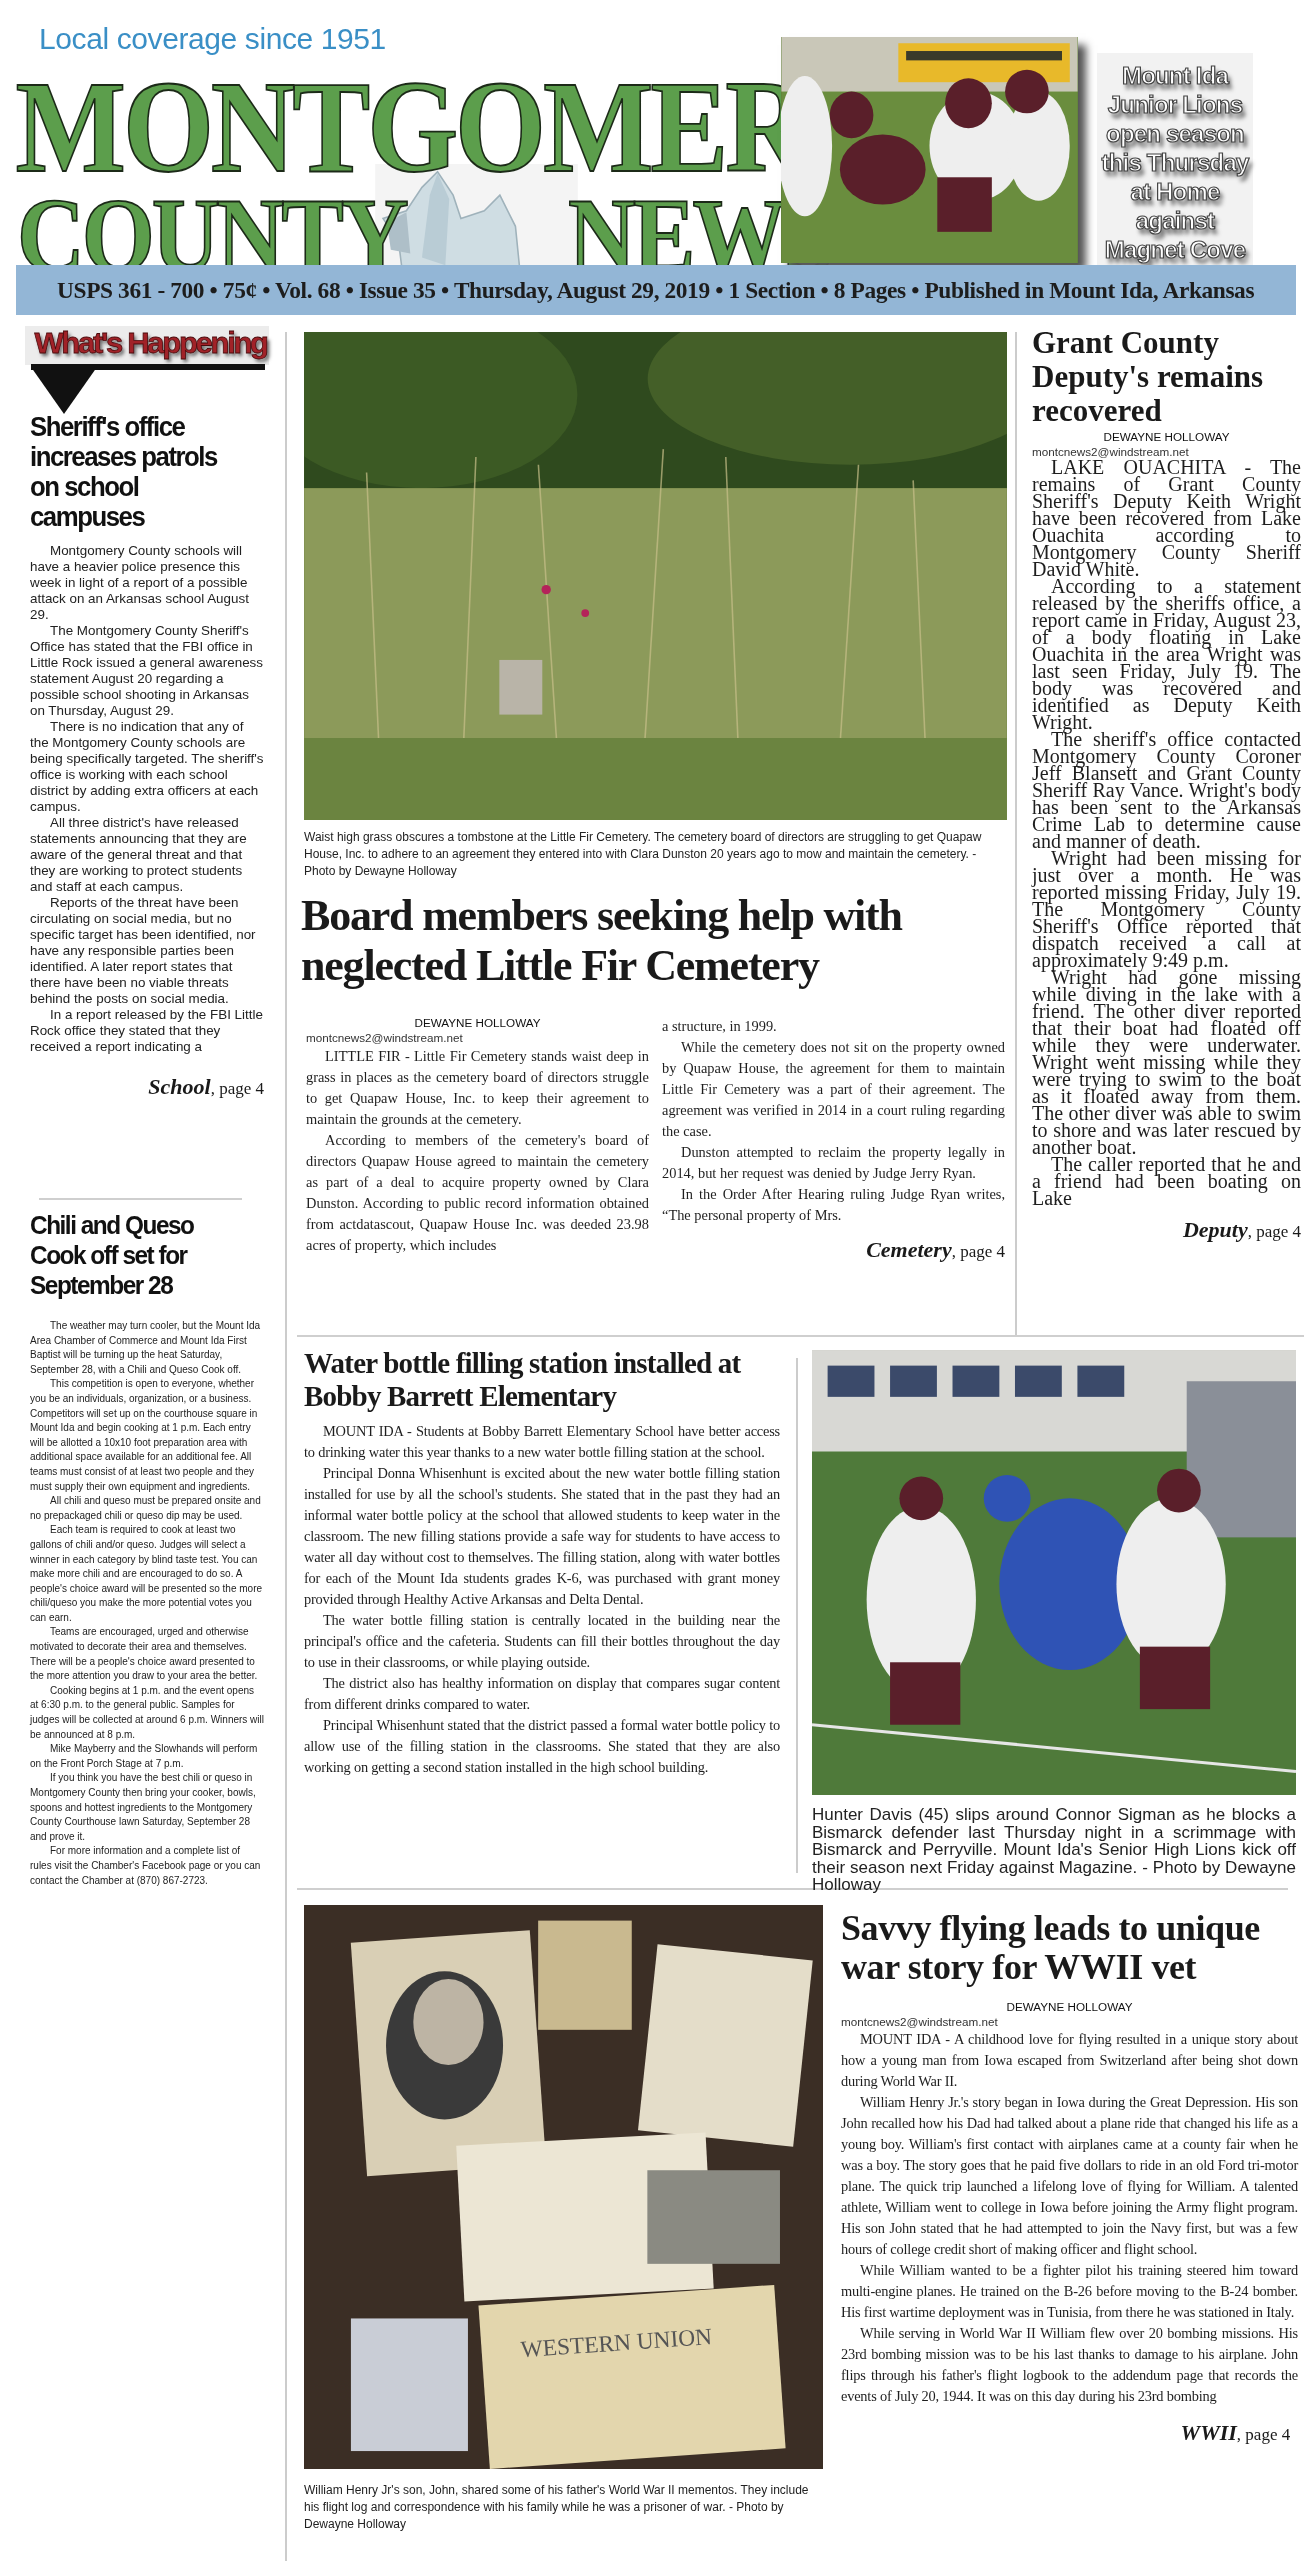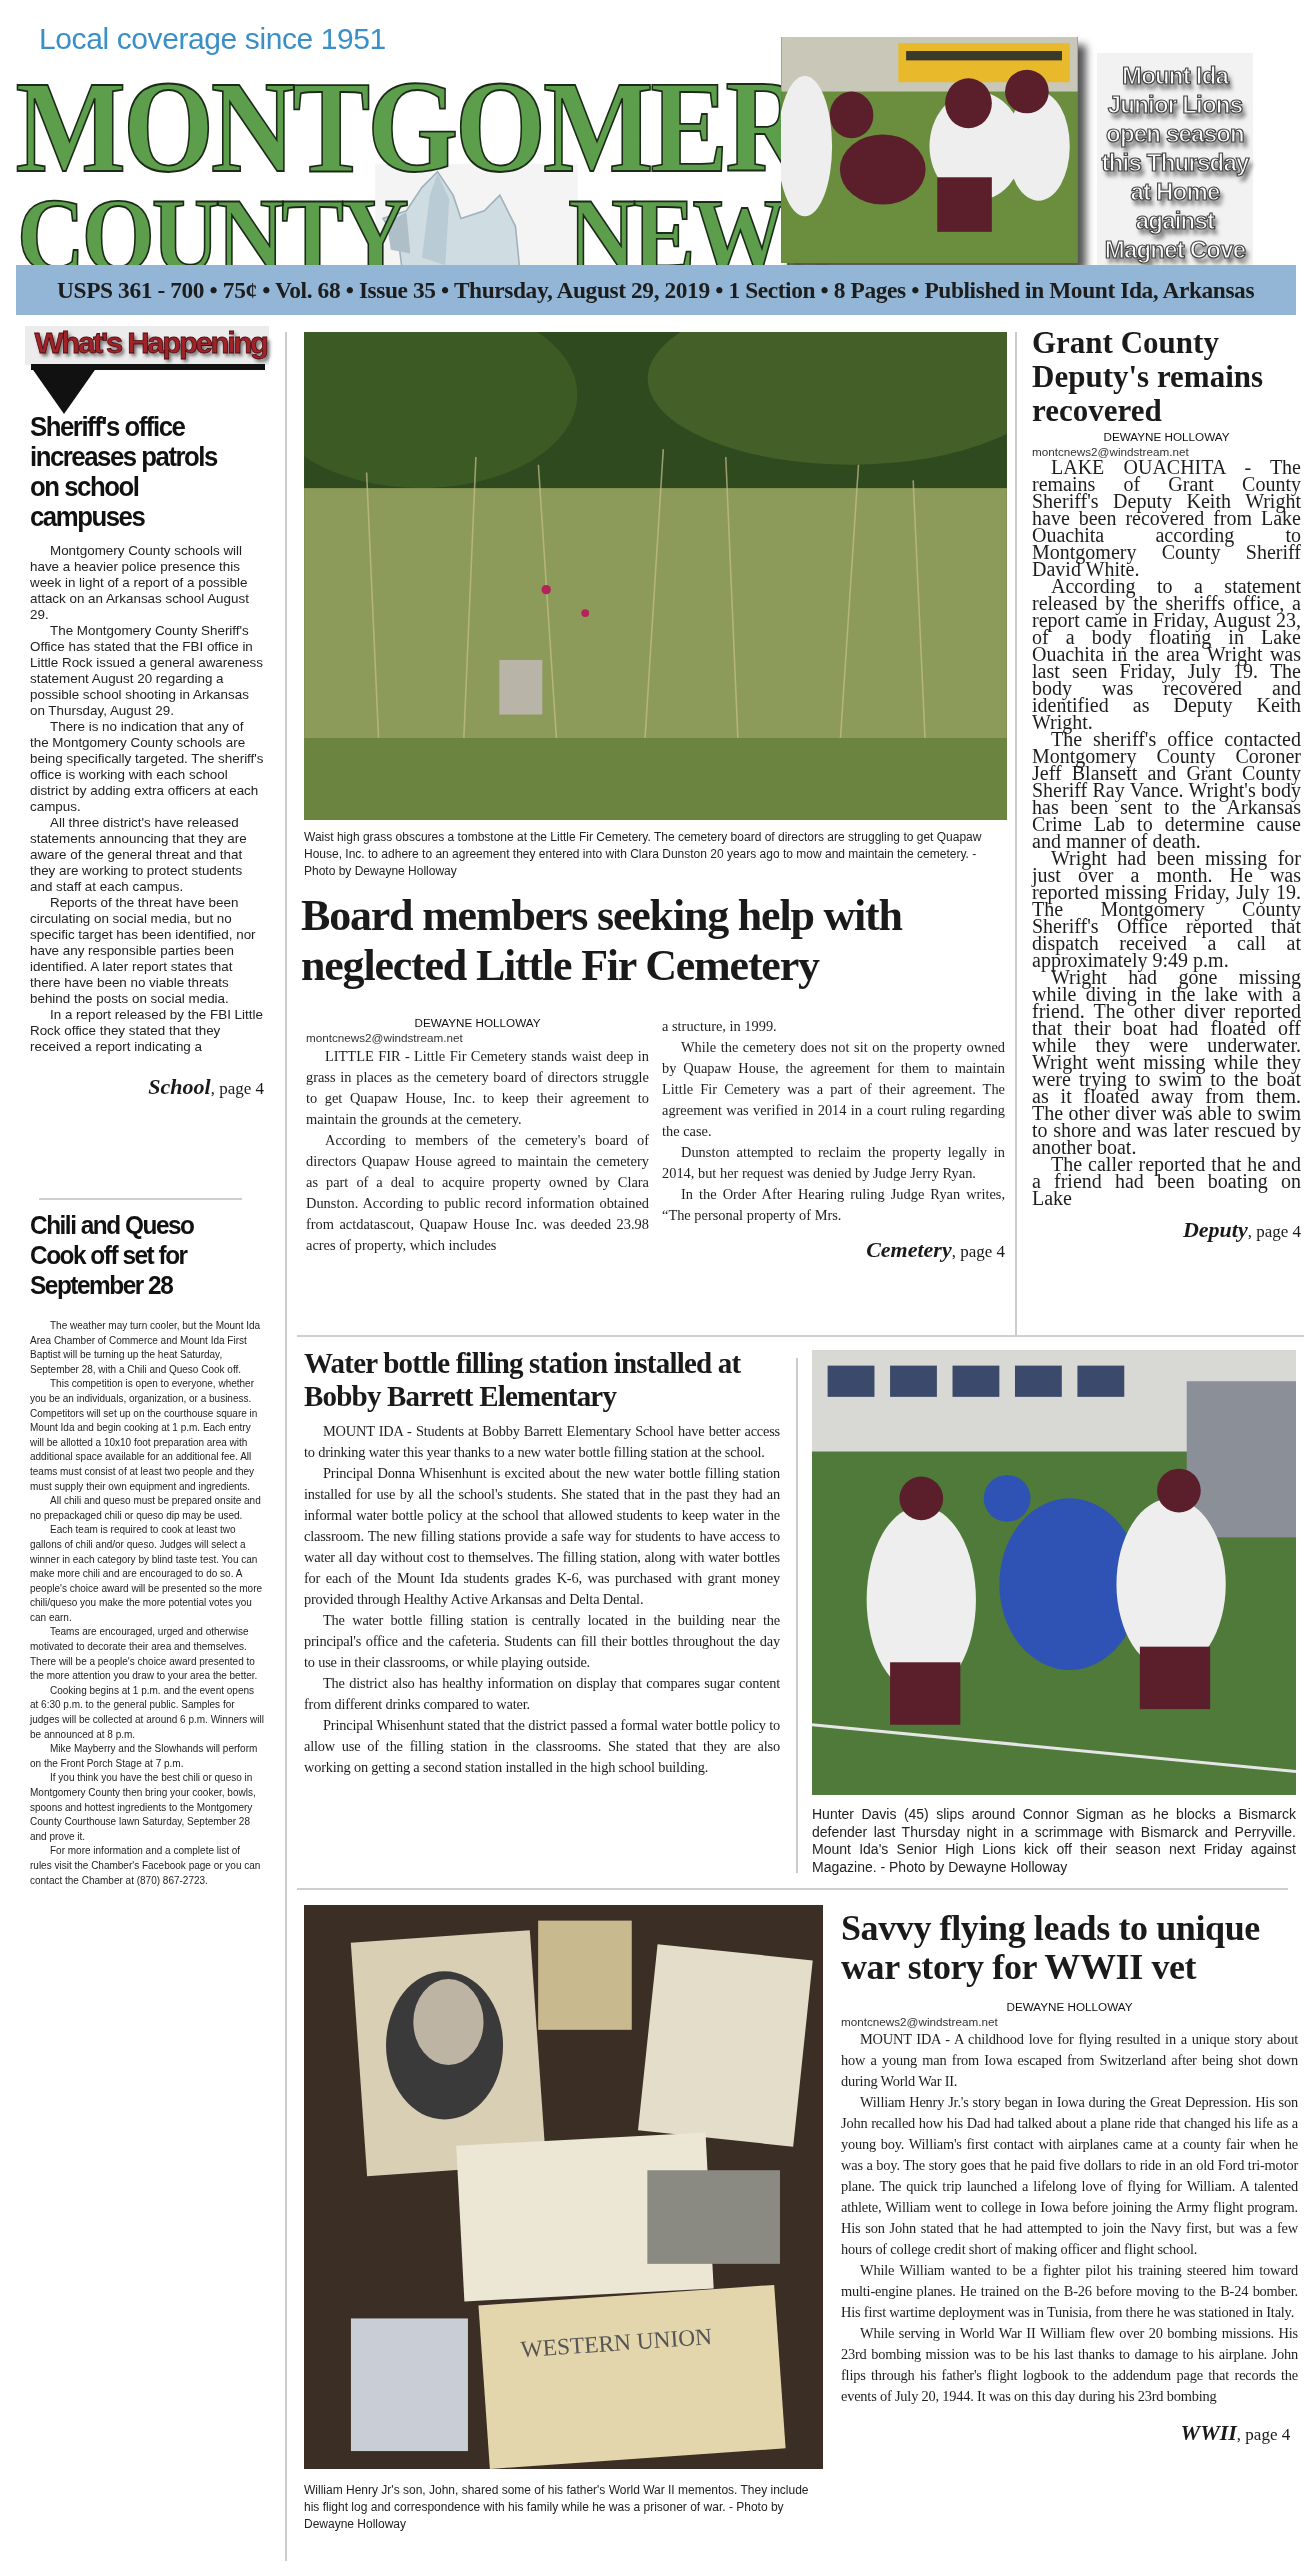--- a/index.html
+++ b/index.html
@@ -202,21 +202,21 @@
     <ellipse cx="250" cy="190" rx="30" ry="30" fill="#2f53b5"></ellipse>
     <ellipse cx="140" cy="320" rx="70" ry="120" fill="#eee"></ellipse>
     <ellipse cx="140" cy="190" rx="28" ry="28" fill="#5a1f2a"></ellipse>
     <ellipse cx="460" cy="300" rx="70" ry="110" fill="#eee"></ellipse>
     <ellipse cx="470" cy="180" rx="28" ry="28" fill="#5a1f2a"></ellipse>
     <rect x="100" y="400" width="90" height="80" fill="#5a1f2a"></rect>
     <rect x="420" y="380" width="90" height="80" fill="#5a1f2a"></rect>
     <line x1="0" y1="480" x2="620" y2="540" stroke="#e6e6e6" stroke-width="4"></line>
   </svg>
 </div>
-<div class="abs caption" style="left:812px;top:1806px;width:484px;font-size:14px;line-height:17.6px;text-align:justify">Hunter Davis (45) slips around Connor Sigman as he blocks a Bismarck defender last Thursday night in a scrimmage with Bismarck and Perryville. Mount Ida's Senior High Lions kick off their season next Friday against Magazine. - Photo by Dewayne Holloway</div>
+<div class="abs caption" style="left:812px;top:1806px;width:484px;font-size:17px;line-height:17.6px;text-align:justify">Hunter Davis (45) slips around Connor Sigman as he blocks a Bismarck defender last Thursday night in a scrimmage with Bismarck and Perryville. Mount Ida's Senior High Lions kick off their season next Friday against Magazine. - Photo by Dewayne Holloway</div>
 
 <div class="abs photo" style="left:304px;top:1905px;width:519px;height:564px;background:#3b2e25">
   <svg width="519" height="564" viewBox="0 0 665 723">
     <rect width="665" height="723" fill="#3b2e25"></rect>
     <rect x="70" y="40" width="230" height="300" fill="#d9cfb5" transform="rotate(-4 185 190)"></rect>
     <ellipse cx="180" cy="180" rx="75" ry="95" fill="#3a3a3a"></ellipse>
     <ellipse cx="185" cy="150" rx="45" ry="55" fill="#bdb4a4"></ellipse>
     <rect x="300" y="20" width="120" height="140" fill="#c9b98f"></rect>
     <rect x="440" y="60" width="200" height="240" fill="#e4ddc9" transform="rotate(6 540 180)"></rect>
     <rect x="200" y="300" width="320" height="200" fill="#ece6d4" transform="rotate(-3 360 400)"></rect>

